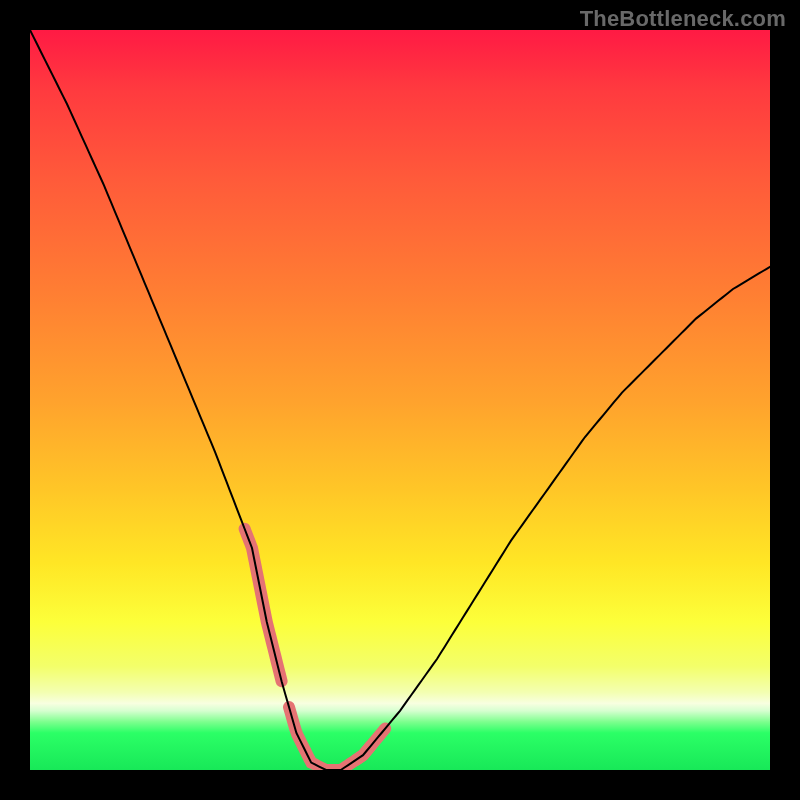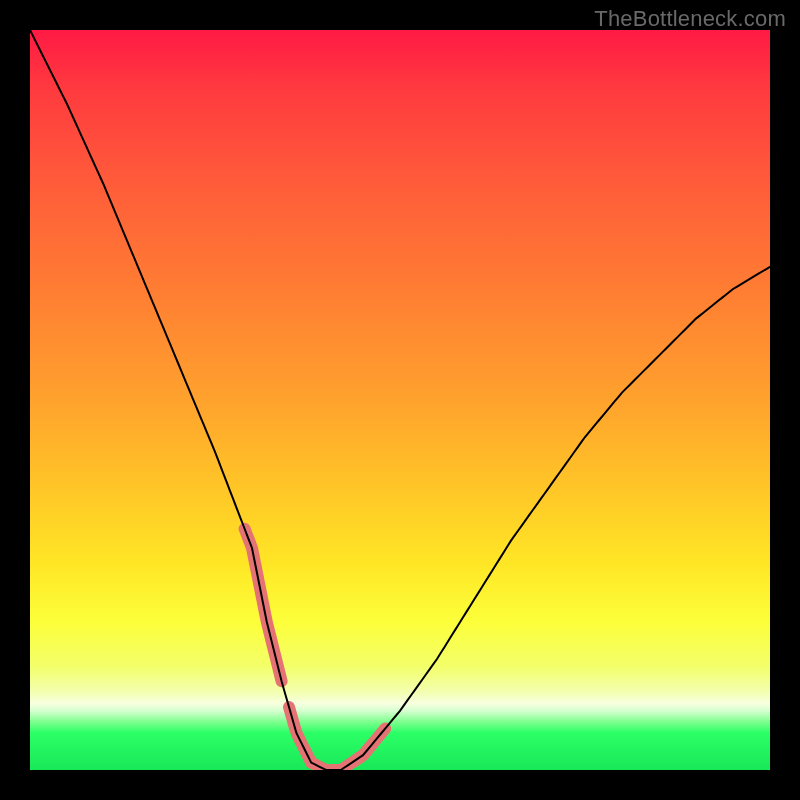--- a/index.html
+++ b/index.html
@@ -16,21 +16,21 @@
     width: 800px;
     height: 800px;
     background: #000;
   }
   .watermark {
     position: absolute;
     top: 6px;
     right: 14px;
     color: #696969;
     font-size: 22px;
-    font-weight: 400;
+    font-weight: 700;
     letter-spacing: 0.2px;
     z-index: 10;
   }
   .plot-area {
     position: absolute;
     left: 30px;
     top: 30px;
     width: 740px;
     height: 740px;
     overflow: hidden;

